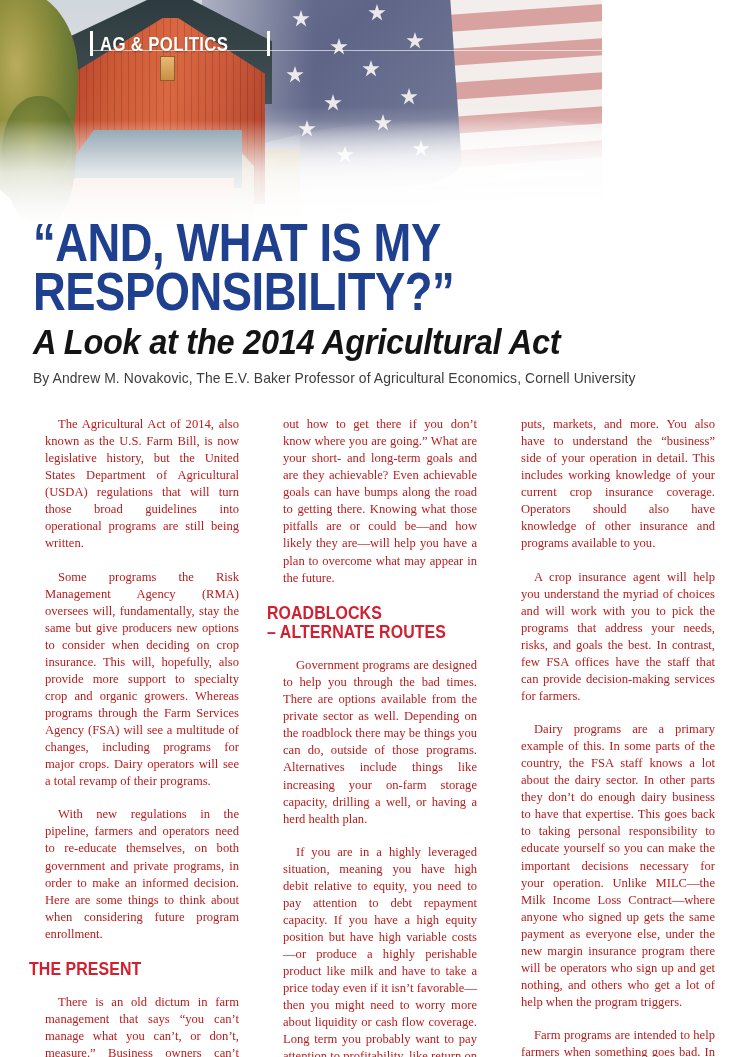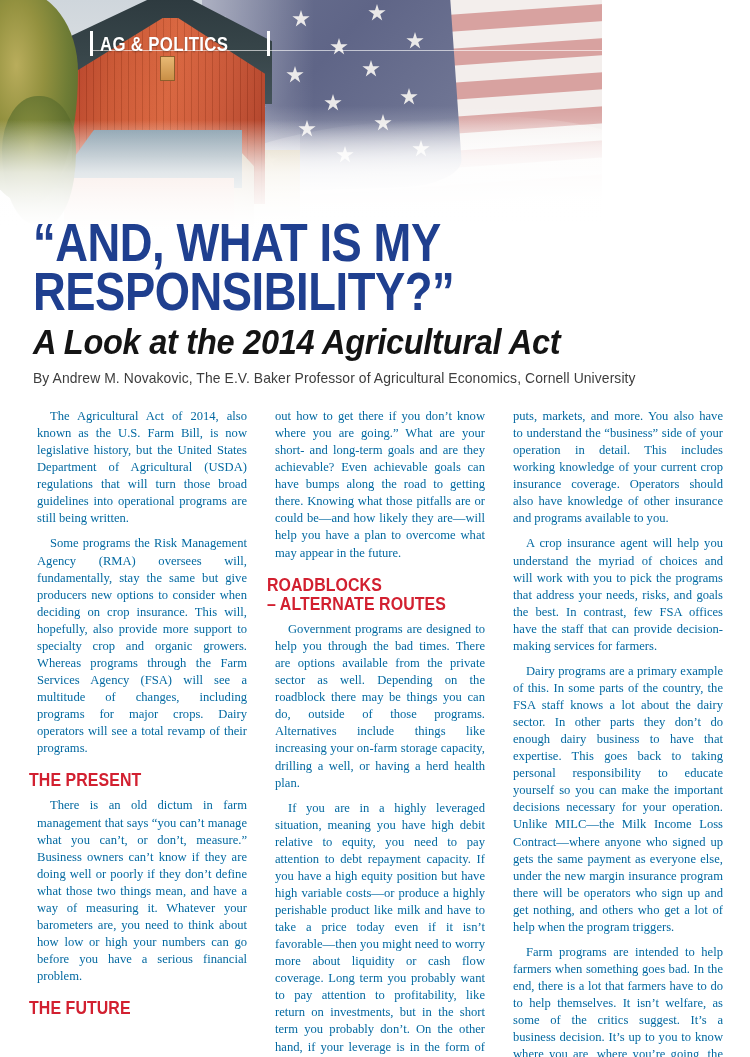--- a/index.html
+++ b/index.html
@@ -272,25 +272,25 @@
     width: 702px;
     height: 640px;
     display: flex;
     gap: 12px;
   }
   .col {
     width: 226px;
     flex: 0 0 226px;
   }
   .col p {
-    margin: 8px;
+    margin: 16px;
     font-family: "Liberation Serif", serif;
     font-size: 12.6px;
     line-height: 1.355;
-    color: #0369a1;
+    color: #b91c1c;
     text-align: justify;
     text-indent: 13px;
     hyphens: manual;
   }
   .sect-head {
     font-family: "Liberation Sans", sans-serif;
     font-weight: bold;
     color: #d22030;
     font-size: 18.5px;
     line-height: 1.04;
@@ -365,20 +365,21 @@
   <div class="headline">“AND, WHAT IS MY</div>
   <div class="headline headline-l2">RESPONSIBILITY?”</div>
   <div class="subhead">A Look at the 2014 Agricultural Act</div>
   <div class="byline">By Andrew M. Novakovic, The E.V. Baker Professor of Agricultural Economics, Cornell University</div>
 </div>
 
 <div class="columns">
   <div class="col">
       <p>The Agricultural Act of 2014, also known as the U.S. Farm Bill, is now legislative history, but the United States Department of Agricultural (USDA) regulations that will turn those broad guidelines into operational programs are still being written.</p>
       <p>Some programs the Risk Management Agency (RMA) oversees will, fundamentally, stay the same but give producers new options to consider when deciding on crop insurance. This will, hopefully, also provide more support to specialty crop and organic growers. Whereas programs through the Farm Services Agency (FSA) will see a multitude of changes, including programs for major crops. Dairy operators will see a total revamp of their programs.</p>
+      <p>With new regulations in the pipeline, farmers and operators need to re-educate themselves, on both government and private programs, in order to make an informed decision. Here are some things to think about when considering future program enrollment.</p>
       <div class="sect-head">THE PRESENT</div>
       <p>There is an old dictum in farm management that says “you can’t manage what you can’t, or don’t, measure.” Business owners can’t know if they are doing well or poorly if they don’t define what those two things mean, and have a way of measuring it. Whatever your barometers are, you need to think about how low or high your numbers can go before you have a serious financial problem.</p>
       <div class="sect-head">THE FUTURE</div>
     </div>
   <div class="col">
       <p style="text-indent: 0px;">out how to get there if you don’t know where you are going.” What are your short- and long-term goals and are they achievable? Even achievable goals can have bumps along the road to getting there. Knowing what those pitfalls are or could be—and how likely they are—will help you have a plan to overcome what may appear in the future.</p>
       <div class="sect-head two-line">
         <span class="hl2">ROADBLOCKS</span>
         <span class="hl2">– ALTERNATE ROUTES</span>
       </div>

